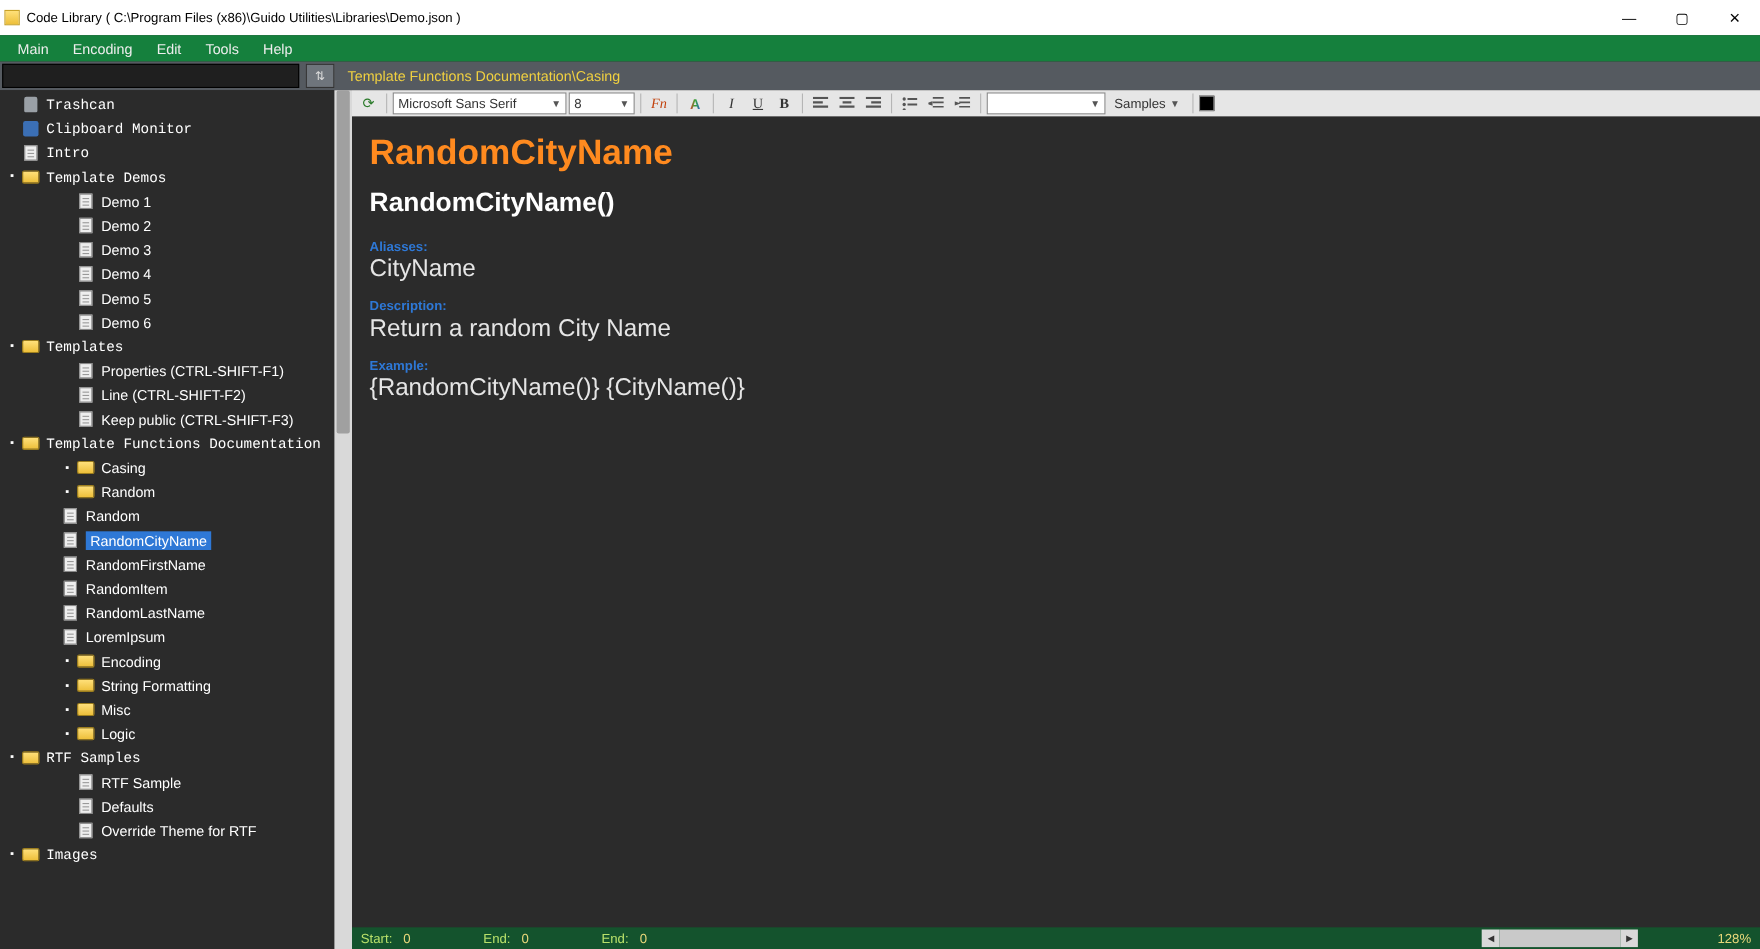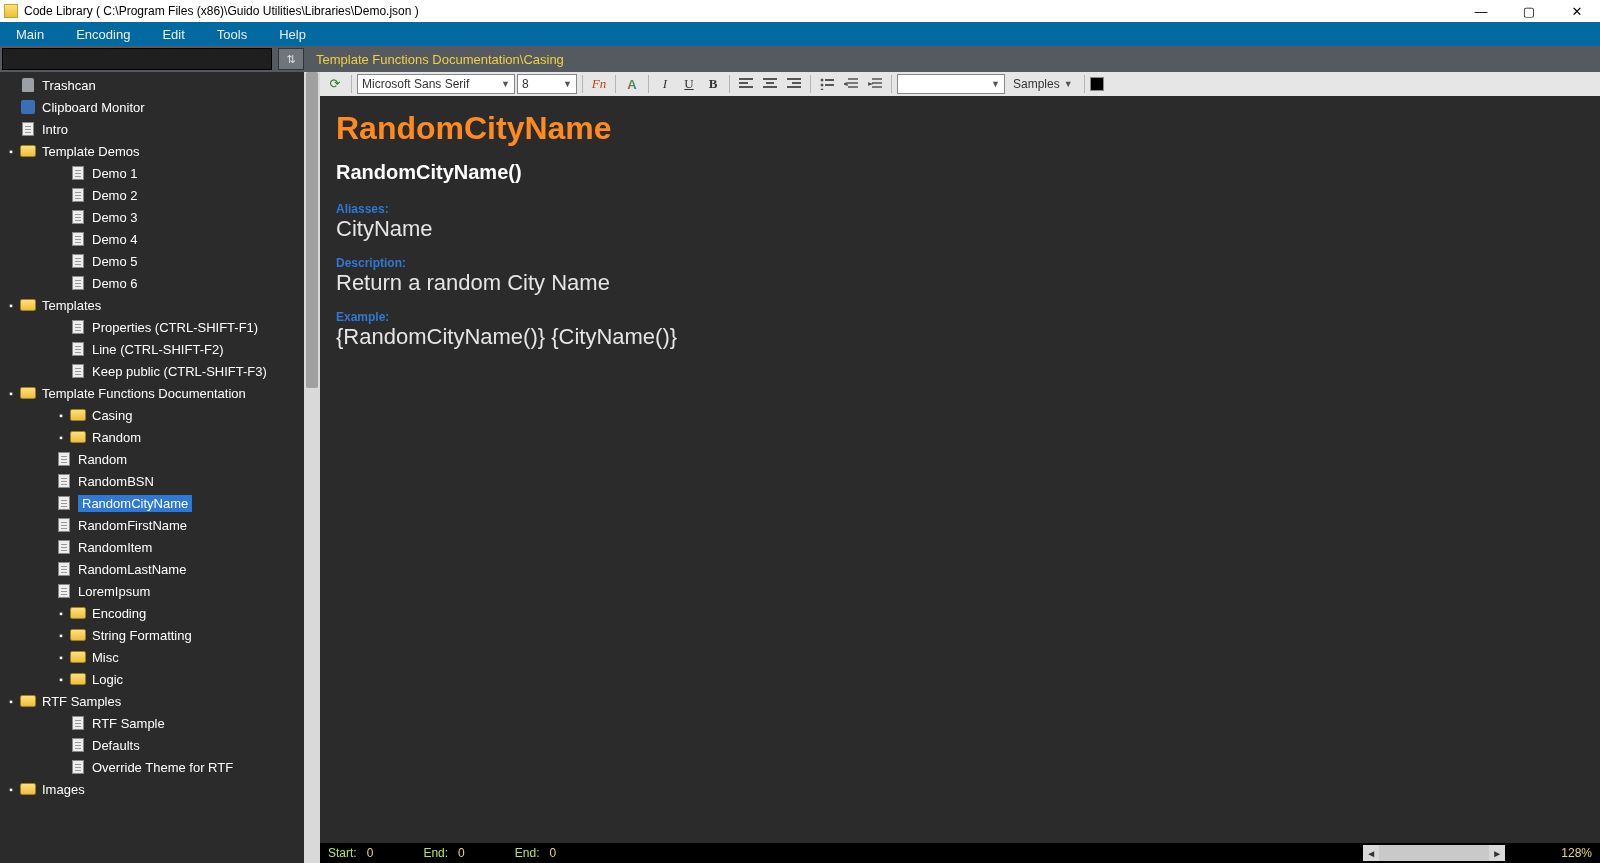--- a/index.html
+++ b/index.html
@@ -8,45 +8,45 @@
   font-size: 13px;
   background: #2b2b2b;
   color: #fff;
   width: 1600px;
   height: 863px;
   overflow: hidden;
   display: flex;
   flex-direction: column;
 }
 .titlebar {
-  height: 22px;
+  height: 32px;
   background: #fff;
   color: #000;
   display: flex;
   align-items: center;
   padding: 0 4px;
   font-size: 12px;
 }
 .titlebar .app-icon {
   width: 14px; height: 14px;
   background: linear-gradient(#ffe07a,#edbf3a);
   border: 1px solid #c9a227;
   margin-right: 6px;
 }
 .titlebar .title { flex: 1; }
 .titlebar .win-controls { display: flex; gap: 18px; padding-right: 4px; }
 .titlebar .win-btn { width: 30px; text-align: center; cursor: pointer; font-size: 13px; }
 
 .menubar {
   height: 24px;
-  background: #0369a1;
+  background: #15803d;
   display: flex;
   align-items: center;
   padding: 0 6px;
-  gap: 12px;
+  gap: 2px;
 }
 .menubar .menu-item {
   padding: 3px 10px;
   color: #eee;
   cursor: pointer;
 }
 
 .toolbar-row {
   height: 26px;
   background: #555a60;
@@ -104,21 +104,21 @@
 }
 
 .tree-row {
   display: flex;
   align-items: center;
   height: 22px;
   padding-left: 4px;
   cursor: pointer;
   white-space: nowrap;
 }
-.tree-row.l0 { padding-left: 6px; }
+.tree-row.l0 { padding-left: 6px; font-family: Liberation Mono, monospace; }
 .tree-row.l1 { padding-left: 24px; margin-left: 32px; }
 .tree-row.l2 { padding-left: 42px; }
 .tree-toggle {
   width: 10px;
   color: #fff;
   font-size: 10px;
   text-align: center;
   margin-right: 4px;
 }
 .tree-icon {
@@ -227,42 +227,42 @@
   font-family: Arial, sans-serif;
 }
 .doc-title {
   color: #ff8a1f;
   font-size: 32px;
   font-weight: bold;
   margin-bottom: 14px;
 }
 .doc-sig {
   color: #fff;
-  font-size: 20px;
+  font-size: 24px;
   font-weight: bold;
   margin-bottom: 18px;
 }
 .doc-head {
   color: #2e78d6;
   font-size: 12px;
   font-weight: bold;
   margin-top: 14px;
 }
 .doc-body {
   color: #e5e5e5;
   font-size: 22px;
 }
 
 .statusbar {
   height: 20px;
-  background: #000000;
+  background: #14532d;
   display: flex;
   align-items: center;
   padding: 0 8px;
-  gap: 50px;
+  gap: 66px;
   font-size: 12px;
   color: #e8d77a;
   margin-top: 20px;
 }
 .statusbar .filler { flex:1; }
 .status-label-green { color:#b8e06a; }
 .h-scroll-area {
   display: flex;
   align-items: center;
   gap: 0;
@@ -430,27 +430,20 @@
             <span class="folder-icon"></span>
           </span>
           <span class="tree-label">Random</span>
         </div>
         <div class="tree-row l2">
           <span class="tree-toggle"></span>
           <span class="tree-icon">
             <span class="file-icon"></span>
           </span>
           <span class="tree-label">Random</span>
-        </div>
-        <div class="tree-row l2">
-          <span class="tree-toggle"></span>
-          <span class="tree-icon">
-            <span class="file-icon"></span>
-          </span>
-          <span class="tree-label">RandomBSN</span>
         </div>
         <div class="tree-row l2">
           <span class="tree-toggle"></span>
           <span class="tree-icon">
             <span class="file-icon"></span>
           </span>
           <span class="tree-label sel">RandomCityName</span>
         </div>
         <div class="tree-row l2">
           <span class="tree-toggle"></span>

